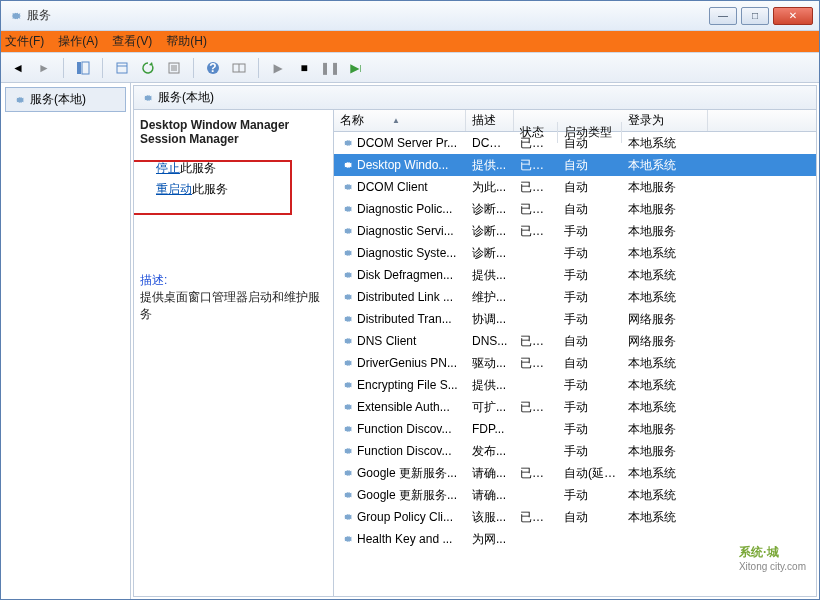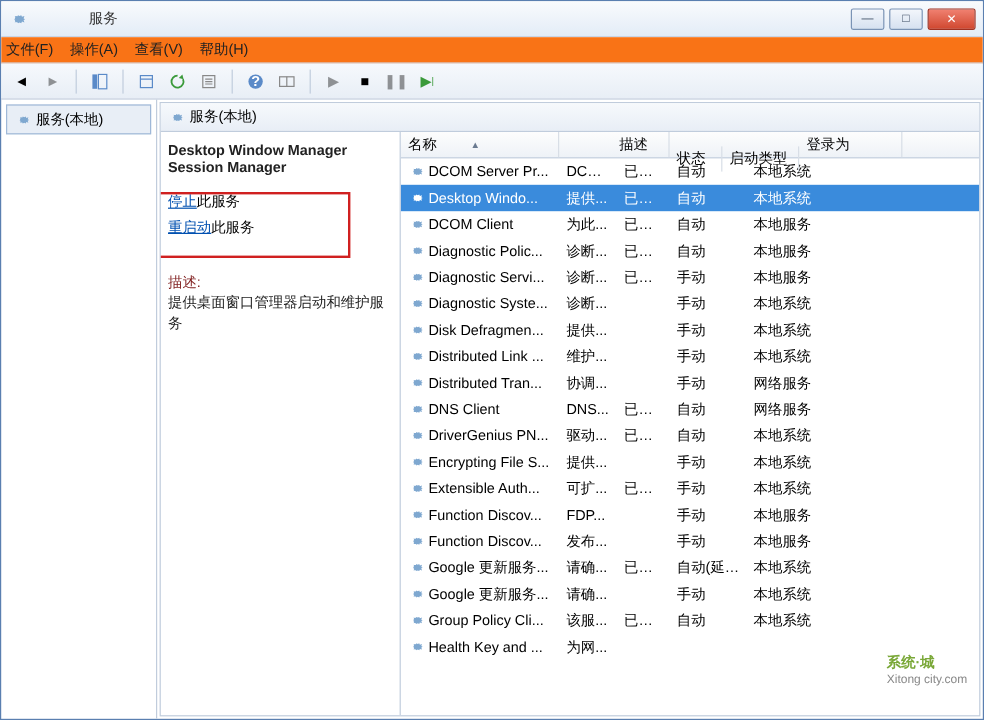--- a/index.html
+++ b/index.html
@@ -1,19 +1,19 @@
 <!DOCTYPE html>
 <html><head>
 <meta charset="utf-8">
 <style>
 * { box-sizing: border-box; margin: 0; padding: 0; font-family: "Microsoft YaHei", Tahoma, sans-serif; font-size: 12px; }
 body { background: #fff; width: 820px; height: 600px; overflow: hidden; border: 1px solid #5a7fb0; }
 
 
-.title-bar { height: 30px; background: linear-gradient(#f9fbfd, #e3ecf7); display: flex; align-items: center; padding: 0 6px; border-bottom: 1px solid #c8d4e6; gap: 47px; }
+.title-bar { height: 30px; background: linear-gradient(#f9fbfd, #e3ecf7); display: flex; align-items: center; padding: 0 6px; border-bottom: 1px solid #c8d4e6; }
 .title-bar .gear { width: 16px; height: 16px; margin-right: 4px; }
 .title-bar .title { flex: 1; color: #333; }
 .win-btns { display: flex; gap: 4px; }
 .win-btn { width: 28px; height: 18px; border: 1px solid #7a93b5; border-radius: 2px; background: linear-gradient(#f3f6fb,#d6e1f0); display: flex; align-items: center; justify-content: center; font-size: 10px; color: #3a4a60; cursor: default; }
 .win-btn.close { background: linear-gradient(#f08070,#d04830); color: #fff; border-color: #a03020; width: 40px; }
 
 
 .menu-bar { height: 22px; display: flex; align-items: center; padding: 0 4px; gap: 14px; background: #f97316; border-bottom: 1px solid #d0d8e4; color: #222; }
 .menu-bar span { cursor: default; }
 
@@ -31,30 +31,30 @@
 .right-pane { flex: 1; display: flex; flex-direction: column; border: 1px solid #c0ccdc; margin: 2px; }
 .right-header { height: 24px; display: flex; align-items: center; padding: 0 6px; background: linear-gradient(#f6f9fc,#e8eef6); border-bottom: 1px solid #c0ccdc; }
 .right-header .gear { width: 14px; height: 14px; margin-right: 4px; }
 
 .right-body { flex: 1; display: flex; overflow: hidden; }
 
 .detail-pane { width: 200px; border-right: 1px solid #c0ccdc; padding: 8px 6px; position: relative; }
 .detail-title { font-weight: bold; margin-bottom: 14px; color: #222; }
 .detail-actions { position: relative; }
 .detail-actions a { color: #0050b0; text-decoration: underline; cursor: pointer; }
-.detail-actions div { margin-bottom: 4px; }
+.detail-actions div { margin-bottom: 4px; margin-left: 16px; }
 .red-box { position: absolute; border: 2px solid #d02020; left: -20px; top: 50px; width: 178px; height: 55px; pointer-events: none; }
-.desc-label { margin-top: 29px; color: #7f1d1d; }
+.desc-label { margin-top: 74px; color: #1d4ed8; }
 .desc-text { color: #222; }
 
 .list-pane { flex: 1; overflow: auto; position: relative; }
 .list-header { display: flex; position: sticky; top: 0; background: linear-gradient(#fdfdfd,#eef2f7); border-bottom: 1px solid #c0ccdc; height: 22px; align-items: center; }
 .col { padding: 10px 6px; border-right: 1px solid #d8dee6; height: 100%; display: flex; align-items: center; overflow: hidden; white-space: nowrap; }
 .col.name { width: 132px; }
-.col.desc { width: 48px; margin-left: 44px; }
+.col.desc { width: 48px; }
 .col.status { width: 44px; margin-top: 24px; }
 .col.startup { width: 64px; margin-top: 24px; }
 .col.logon { width: 86px; }
 .sort-ind { margin-left: 28px; font-size: 8px; color: #6a7a90; }
 
 .row { display: flex; height: 22px; align-items: center; border-bottom: 0; }
 .row .cell { padding: 0 6px; overflow: hidden; white-space: nowrap; text-overflow: ellipsis; }
 .row .cell.name { width: 132px; display: flex; align-items: center; gap: 3px; }
 .row .cell.desc { width: 48px; }
 .row .cell.status { width: 44px; }

